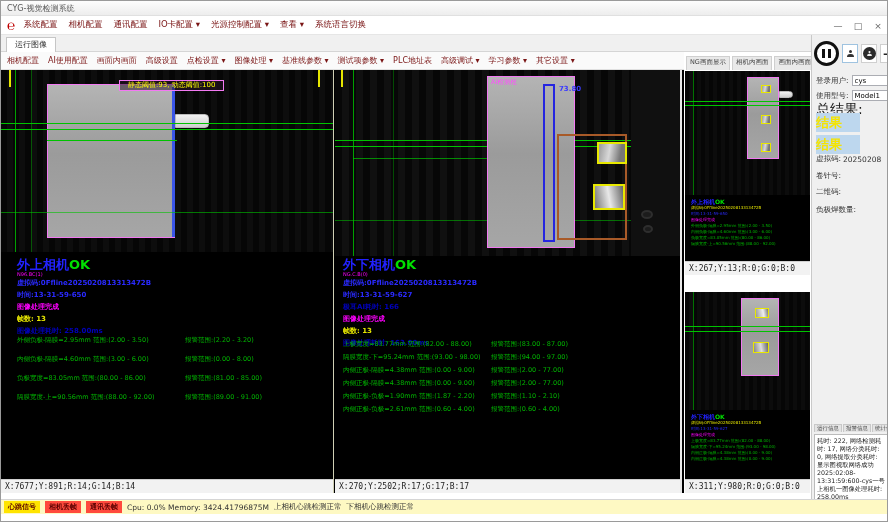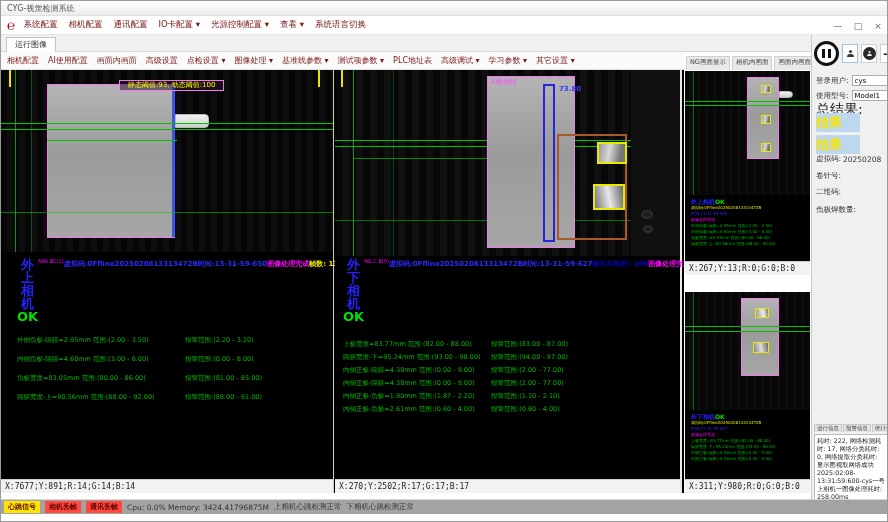--- a/index.html
+++ b/index.html
@@ -51,21 +51,21 @@
               border:1px solid #f279f2; padding:0 8px; white-space:nowrap; line-height:9px; }
   .mag-label { position:absolute; font-size:6.5px; color:#ff4dff; white-space:nowrap; }
   .blue-label { position:absolute; font-size:7px; color:#3a3aff; white-space:nowrap; font-weight:bold; }
   .blue-rect { position:absolute; border:2px solid #2525e0; }
   .brown-rect { position:absolute; border:2px solid #a85a28; }
   .yellow-box { position:absolute; border:2px solid #e8e800; background:linear-gradient(100deg,#9a9a9a,#d8d8d8 40%,#777 80%); }
   .machine { position:absolute; background:#101010; }
   .gear { position:absolute; border-radius:50%; background:#1c1c1c; border:2px solid #2e2e2e; }
 
   
-  .tblock { position:absolute; display:flex; flex-direction:row;text-align:center; }
+  .tblock { position:absolute; display:flex; flex-direction:column; }
   .tb-title { font-size:13px; font-weight:bold; color:#2222ff; line-height:13px; }
   .tb-title .ok { color:#00e000; }
   .tb-sub { font-size:5px; color:#ff00ff; line-height:6px; }
   .tb-line { font-size:7px; font-weight:bold; line-height:12px; white-space:nowrap; }
   .c-blue { color:#2a2aff; } .c-mag { color:#ff00ff; } .c-yel { color:#e8e800; }
   .c-dblue { color:#0000bb; }
 
   .measures { position:absolute; display:flex; flex-direction:column; }
   .mrow { display:flex; font-size:6.5px; color:#00b400; white-space:nowrap; }
   .mrow .mtext { display:inline-block; }
@@ -105,21 +105,21 @@
   .cp-label-b { font-size:14px; color:#1a1a1a; font-weight:normal; }
   .result-box { position:absolute; left:4px; width:44px; height:19px; background:#bdd7ee;
                 color:#f5e400; font-size:13px; font-weight:bold; line-height:19px; }
   .logbox { position:absolute; left:2px; top:399px; width:74px; height:74px; background:#fff; border:1px solid #bbb;
             font-size:6.3px; color:#222; padding:2px; line-height:8px; overflow:hidden; }
   .logtabs { position:absolute; left:2px; top:389px; display:flex; gap:1px; }
   .logtabs div { font-size:5.5px; background:#e4e4e4; border:1px solid #c8c8c8; border-bottom:none; padding:0 2px;
                  color:#444; white-space:nowrap; }
 
   
-  .statusbar { left:0; top:498px; width:888px; height:15px; background:#a3a3a3; border-top:1px solid #d5d5d5;
+  .statusbar { left:0; top:498px; width:888px; height:15px; background:#fef9c3; border-top:1px solid #d5d5d5;
                display:flex; align-items:center; padding-left:3px; gap:5px; }
   .badge { font-size:7px; padding:1px 4px; color:#5a0000; font-weight:bold; white-space:nowrap; }
   .badge.yellow { background:#ffe400; }
   .badge.red { background:#ff4a3d; }
   .sb-text { font-size:7.5px; color:#333; white-space:nowrap; }
 </style>
 </head>
 <body>
 
 <div class="app">

